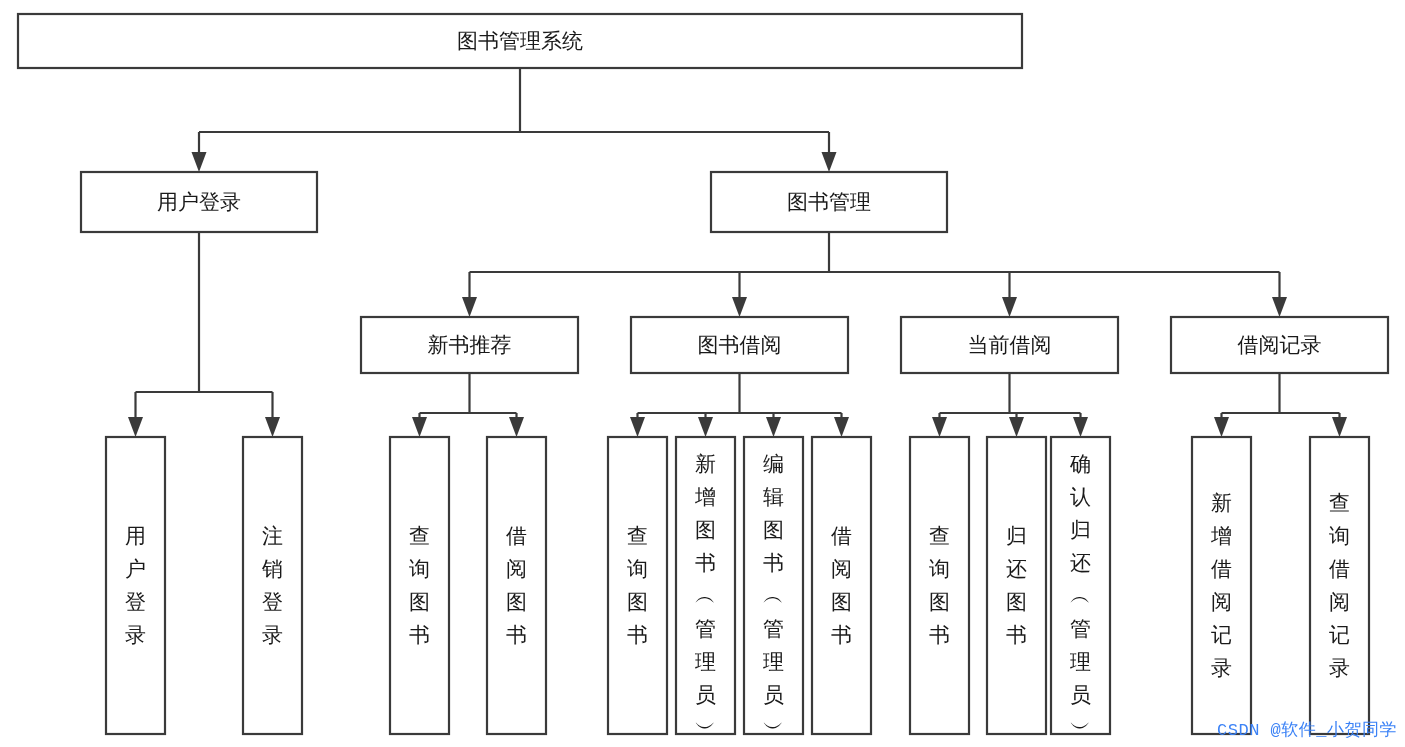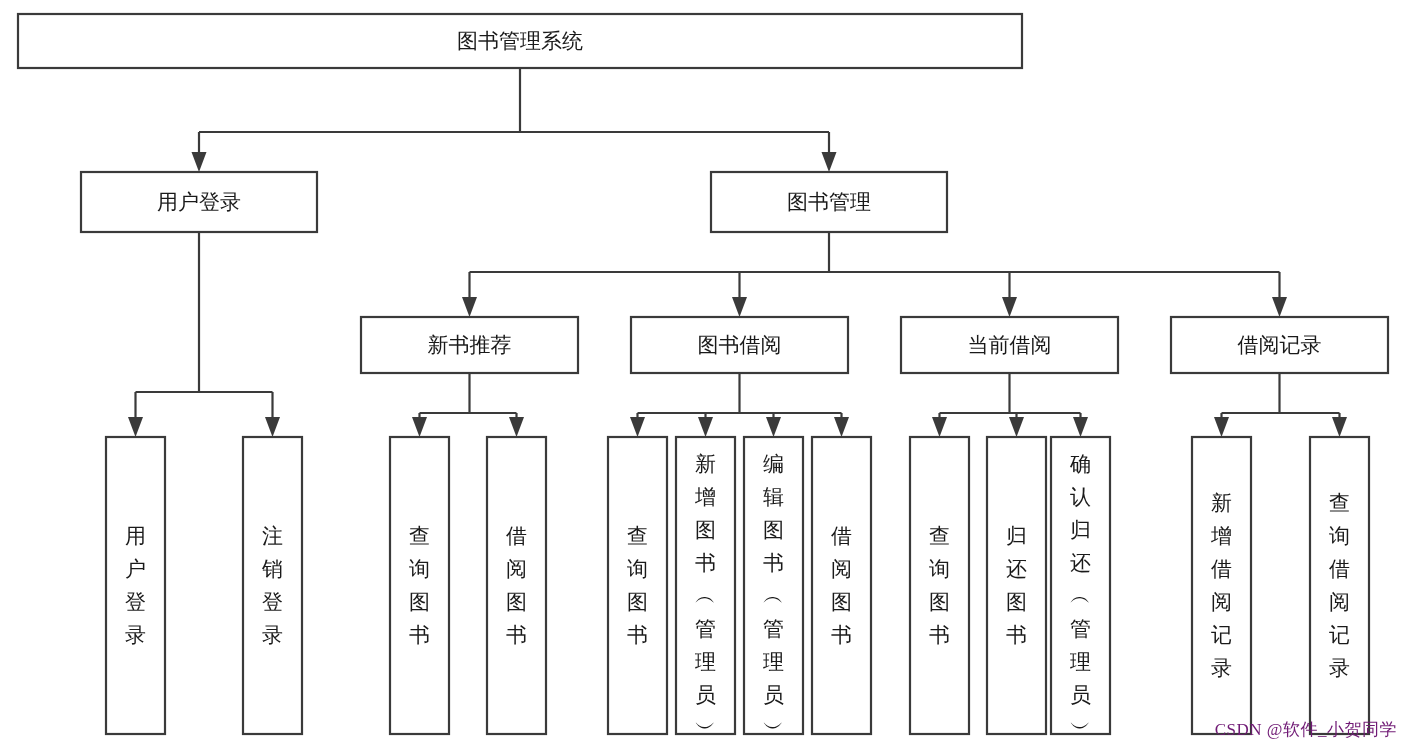--- a/index.html
+++ b/index.html
@@ -53,23 +53,23 @@
   .node-label-v {
     font-family: "DejaVu Sans", "Liberation Sans", sans-serif;
     font-size: 21px;
     fill: #1a1a1a;
     text-anchor: middle;
   }
   .watermark-text {
     position: absolute;
     right: 8px;
     bottom: 6px;
-    font-family: Liberation Serif, serif;
+    font-family: Liberation Mono, monospace;
     font-size: 17px;
-    color: #701a75;
+    color: #3b82f6;
     white-space: nowrap;
     letter-spacing: 0.5px;
     pointer-events: none;
   }
 </style>
 </head>
 <body>
 
 <div id="diagram-root">
 

